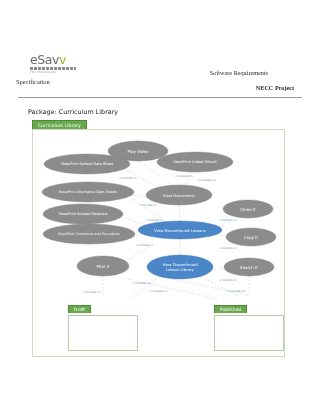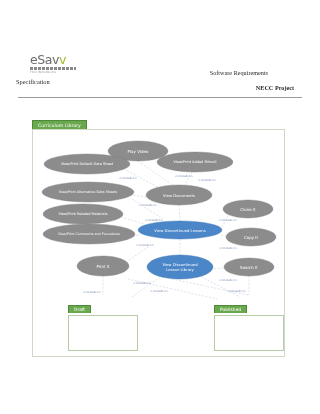--- a/index.html
+++ b/index.html
@@ -184,20 +184,21 @@
       <div class="logo-rule"></div>
       <div class="logo-sub">TECHNOLOGIES</div>
     </div>
 
     <div class="hdr-spec">Specification</div>
     <div class="hdr-right-1">Software Requirements</div>
     <div class="hdr-right-2">NECC Project</div>
     <div class="hdr-rule"></div>
   </div>
 
+  <div class="pkg-title">Package: Curriculum Library</div>
 
   <div class="pkg-tab">Curriculum Library</div>
   <div class="pkg-frame"></div>
 
   <svg class="diagram" viewBox="0 0 253 228">
 
     <g stroke="#b8c4d4" stroke-width="0.5" stroke-dasharray="2,1.6" fill="none">
       <path d="M92,40 L133,62"></path>
       <path d="M106,32 L142,57"></path>
       <path d="M160,43 L152,57"></path>

